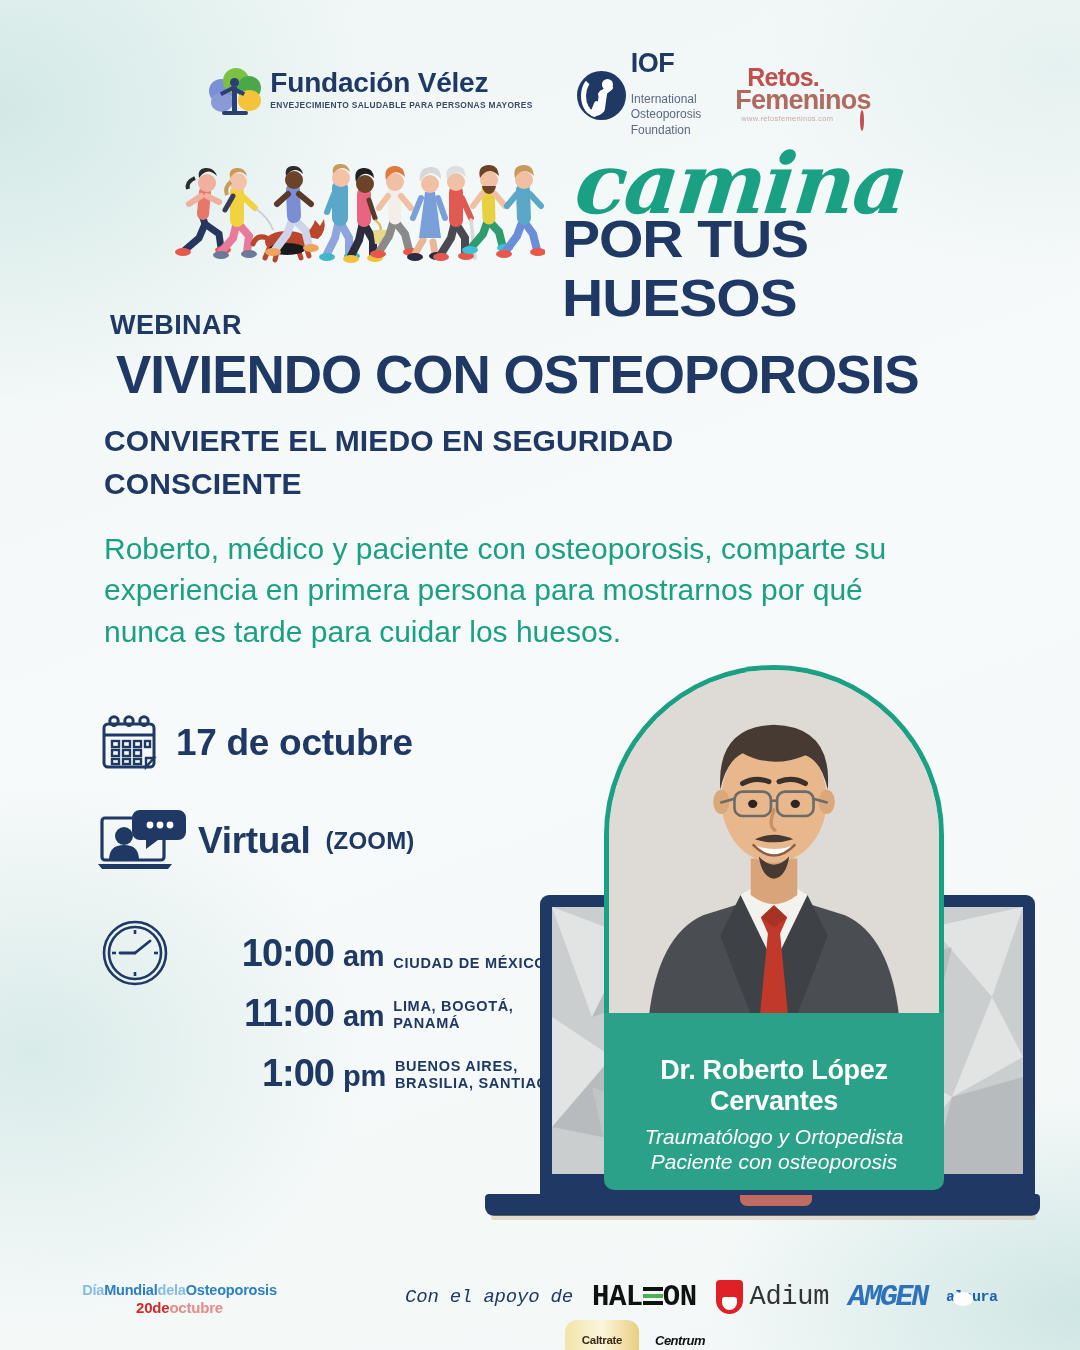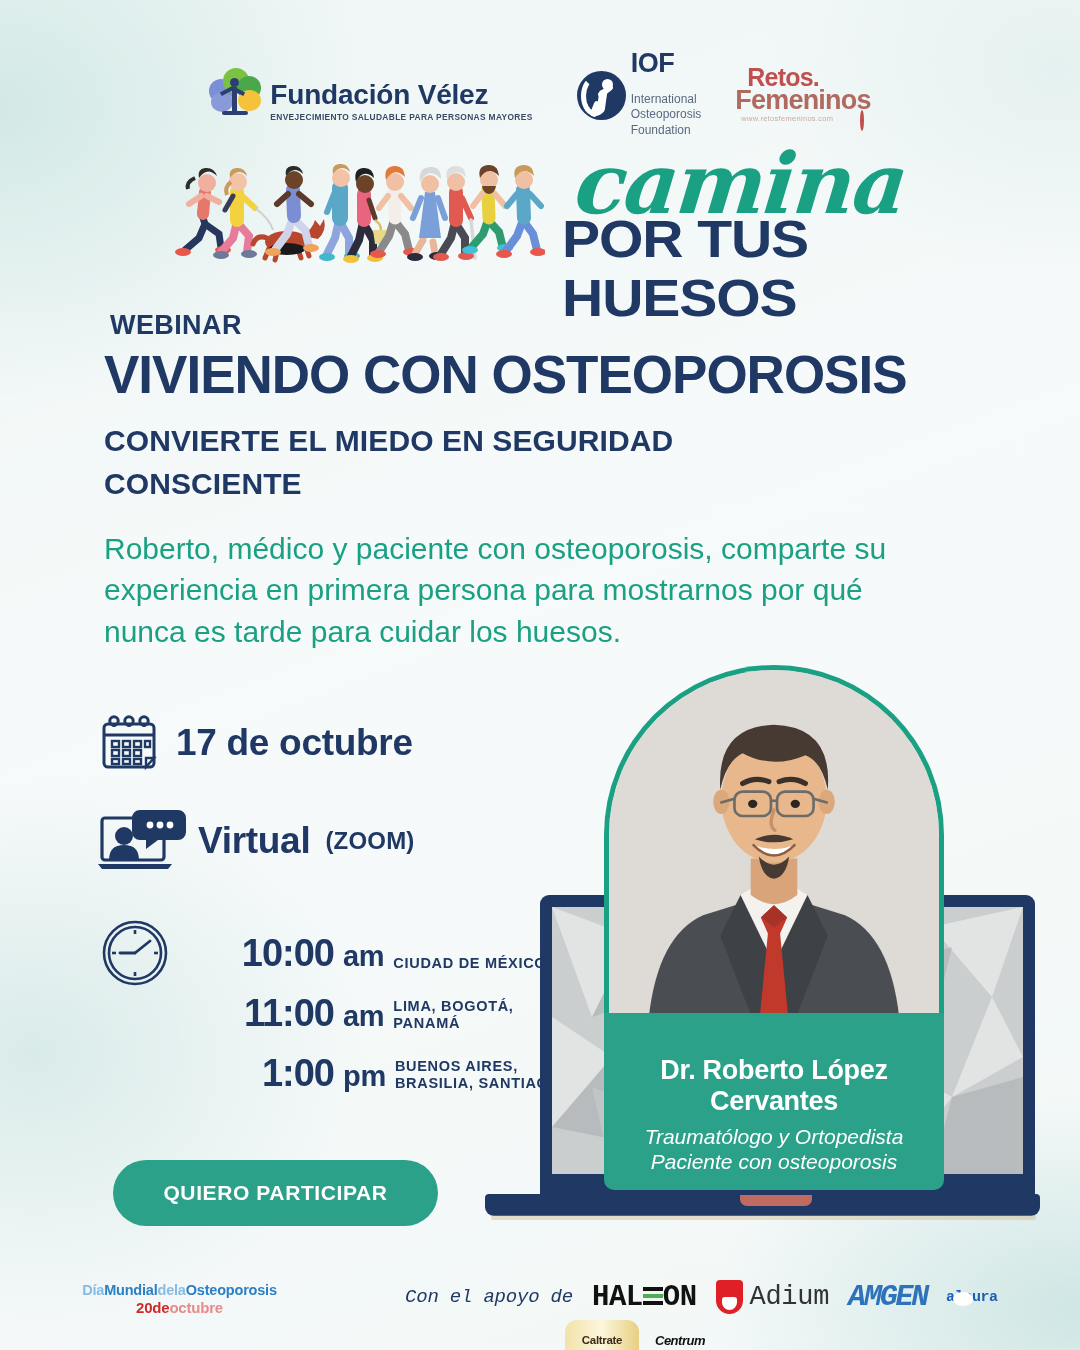--- a/index.html
+++ b/index.html
@@ -19,21 +19,21 @@
       radial-gradient(ellipse 420px 300px at 98% 5%, #e5f1f0 0%, rgba(229,241,240,0) 70%),
       linear-gradient(160deg,#eef6f5 0%, #f7fafa 45%, #f2f8f7 100%);
   }
   .page{ position:absolute; inset:0; }
 
   
   .logobar{
     position:absolute; top:50px; left:0; width:1080px; height:90px;
     display:flex; align-items:center; justify-content:center; gap:44px;
   }
-  .fv{ display:flex; align-items:flex-end; gap:9px; }
+  .fv{ display:flex; align-items:flex-start; gap:9px; }
   .fv-mark{ width:52px; height:54px; position:relative; }
   .fv-mark .leaf{ position:absolute; border-radius:50%; }
   .fv-mark .l1{ width:26px;height:26px; background:#7cc242; left:14px; top:0px; }
   .fv-mark .l2{ width:24px;height:24px; background:#4aa84a; left:28px; top:8px; }
   .fv-mark .l3{ width:24px;height:24px; background:#7b8fd4; left:0px; top:11px; }
   .fv-mark .l4{ width:23px;height:21px; background:#f5c33b; left:29px; top:22px; border-radius:50%;}
   .fv-mark .l5{ width:22px;height:20px; background:#8a9ad8; left:2px; top:24px; border-radius:50%;}
   .fv-mark .person{ position:absolute; width:9px;height:9px;border-radius:50%;background:#2b3f72; left:21px; top:10px;}
   .fv-mark .trunk{ position:absolute; width:5px;height:24px;background:#2b3f72; left:23px; top:19px; }
   .fv-mark .arm{ position:absolute; width:14px;height:4px;background:#2b3f72; top:21px; }
@@ -76,21 +76,21 @@
     position:absolute; left:20px; top:10px;
   }
   .pth{
     position:absolute; left:6px; top:78px;
     font-size:51px; font-weight:bold; color:#1f3864;
     letter-spacing:-1px; transform:scaleX(1.12); transform-origin:left center;
   }
 
   
   .webinar{ position:absolute; left:110px; top:310px; font-size:27px; font-weight:bold; color:#1f3864; letter-spacing:0.4px; }
-  .title-main{ position:absolute; left:104px; top:348px; font-size:53px; font-weight:bold; color:#1f3864; letter-spacing:-1px; line-height:1.02; }
+  .title-main{ position:absolute; left:116px; top:348px; font-size:53px; font-weight:bold; color:#1f3864; letter-spacing:-1px; line-height:1.02; }
   .title-sub{ position:absolute; left:104px; top:420px; font-size:30px; font-weight:bold; color:#1f3864; letter-spacing:0.1px; line-height:1.42; width:720px; }
   .lede{ position:absolute; left:104px; top:528px; width:800px; font-size:30px; color:#1aa083; line-height:1.38; }
 
   
   .info-date{ position:absolute; left:98px; top:712px; display:flex; align-items:center; gap:16px; }
   .info-virtual{ position:absolute; left:96px; top:808px; display:flex; align-items:center; gap:10px; }
   .info-times{ position:absolute; left:100px; top:918px; display:flex; align-items:flex-start; gap:14px; }
   .icon-svg{ display:block; }
   .date-txt{ font-size:37px; font-weight:bold; color:#1f3864; letter-spacing:-0.3px; }
   .virtual-txt{ font-size:37px; font-weight:bold; color:#1f3864; letter-spacing:-0.3px; }
@@ -512,21 +512,20 @@
     </div>
     <div class="sp-card">
       <div class="sp-name">Dr. Roberto López Cervantes</div>
       <div class="sp-role">
         <div>Traumatólogo y Ortopedista</div>
         <div>Paciente con osteoporosis</div>
       </div>
     </div>
   </div>
 
-  <button class="cta">QUIERO PARTICIPAR</button>
 
   <div class="wod">
     <div class="l1">
       <span class="lt">Día</span><span>Mundial</span><span class="lt">dela</span><span>Osteoporosis</span>
     </div>
     <div class="l2">
       <span>20de</span><span class="lt">octubre</span>
     </div>
   </div>
 

